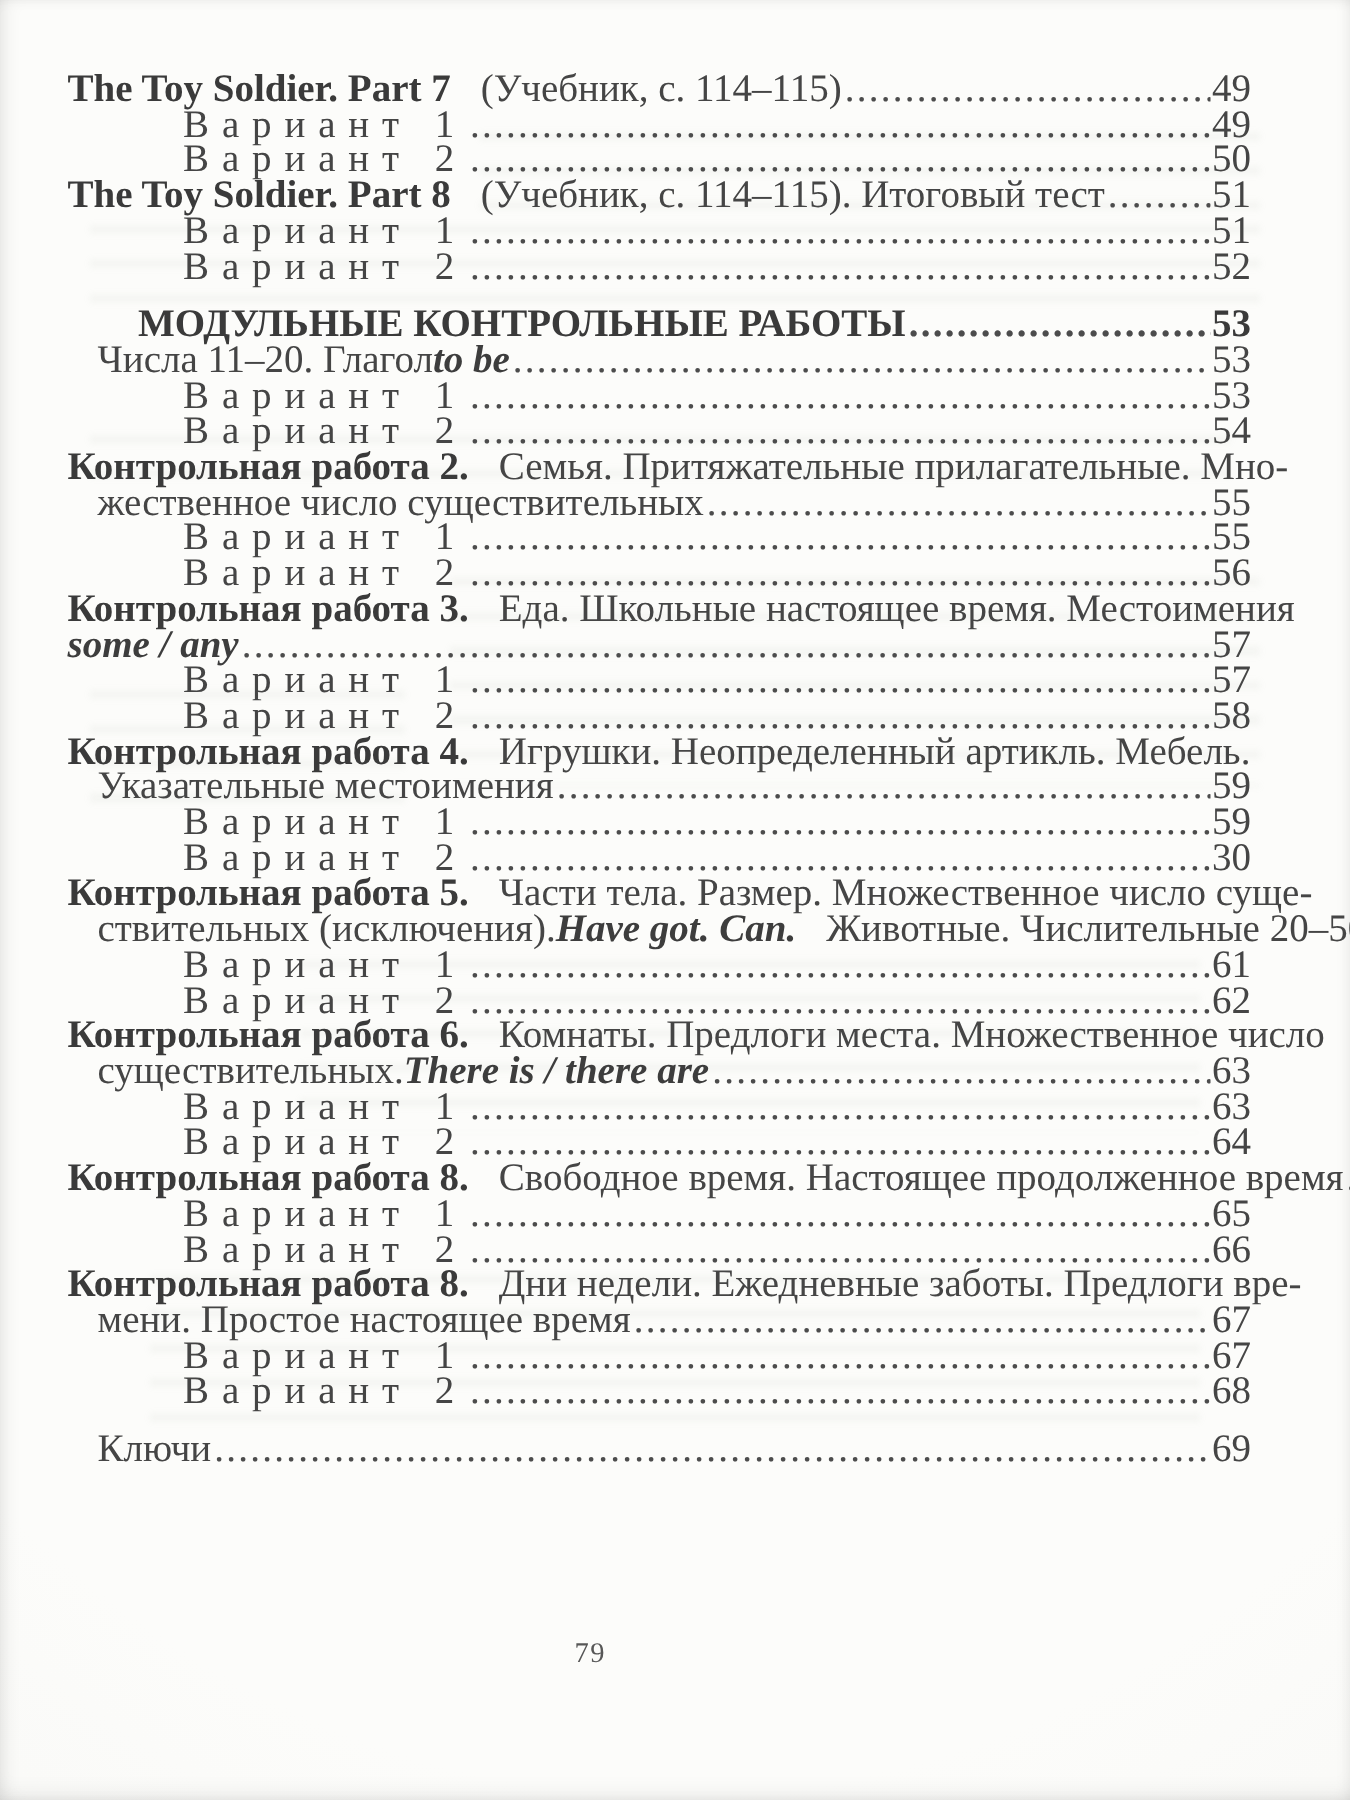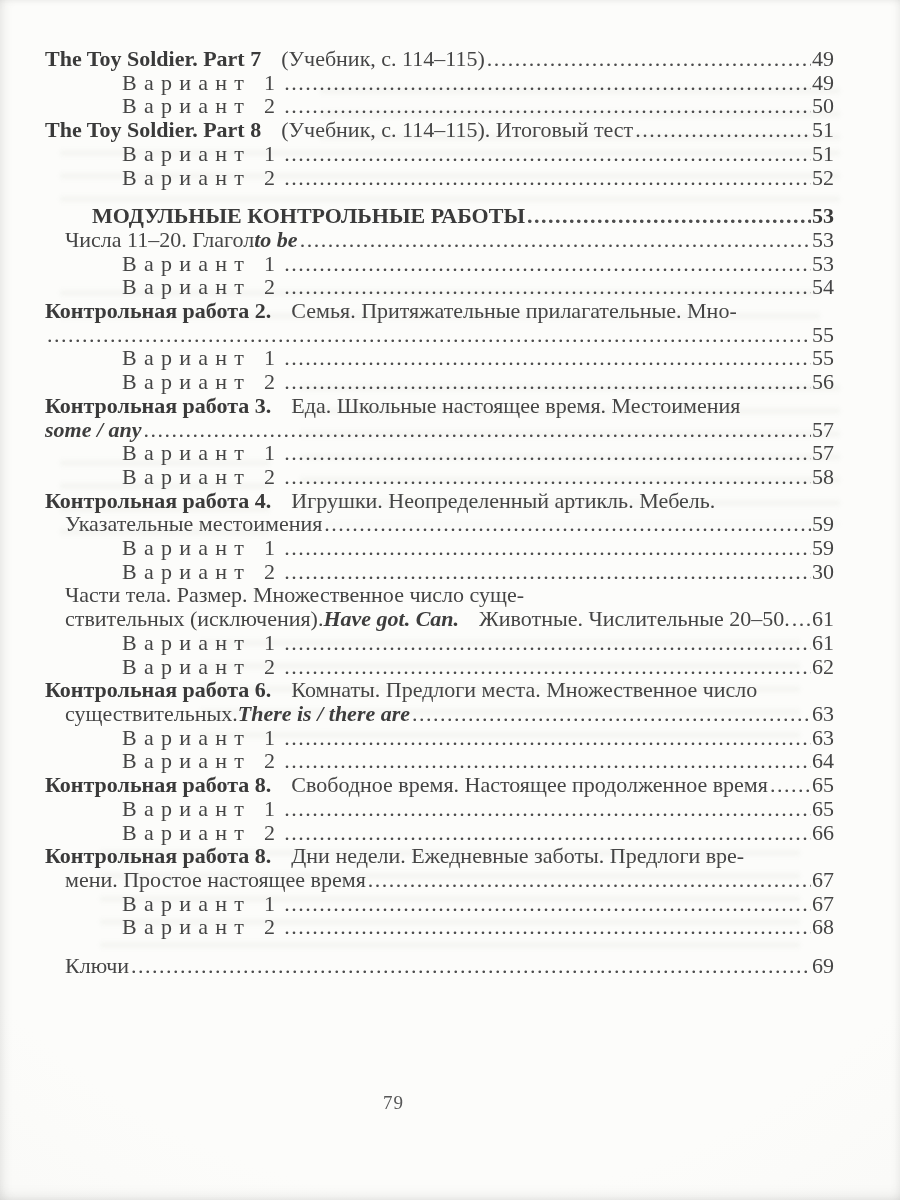--- a/index.html
+++ b/index.html
@@ -31,21 +31,21 @@
       rgba(168,178,165,0.16) 0px, rgba(168,178,165,0.16) 6px,
       rgba(0,0,0,0) 6px, rgba(0,0,0,0) 23px);
     filter: blur(2px);
     opacity: 0.55;
   }
   .toc {
     position: absolute;
     left: 45px;
     right: 66px;
     top: 47px;
-    font-size: 22px;
+    font-size: 26px;
     color: #454545;
   }
   .row {
     display: flex;
     align-items: baseline;
     line-height: 23.7px;
     white-space: nowrap;
   }
   .row.indent { padding-left: 57px; }
   .row.gap-a { margin-top: 15px; margin-left: 47px; }
@@ -143,20 +143,21 @@
       <div class="row indent">
         <span class="seg-n variant-label">Вариант 2</span>
         <span class="leader"></span>
         <span class="pg">54</span>
       </div>
       <div class="row">
         <span class="seg-b">Контрольная работа 2.</span>
         <span class="seg-n"> Семья. Притяжательные прилагательные. Мно-</span>
       </div>
       <div class="row">
+        <span class="seg-n">жественное число существительных</span>
         <span class="leader"></span>
         <span class="pg">55</span>
       </div>
       <div class="row indent">
         <span class="seg-n variant-label">Вариант 1</span>
         <span class="leader"></span>
         <span class="pg">55</span>
       </div>
       <div class="row indent">
         <span class="seg-n variant-label">Вариант 2</span>
@@ -195,20 +196,21 @@
         <span class="seg-n variant-label">Вариант 1</span>
         <span class="leader"></span>
         <span class="pg">59</span>
       </div>
       <div class="row indent">
         <span class="seg-n variant-label">Вариант 2</span>
         <span class="leader"></span>
         <span class="pg">30</span>
       </div>
       <div class="row">
+        <span class="seg-b">Контрольная работа 5.</span>
         <span class="seg-n"> Части тела. Размер. Множественное число суще-</span>
       </div>
       <div class="row">
         <span class="seg-n">ствительных (исключения). </span>
         <span class="seg-bi">Have got. Can.</span>
         <span class="seg-n"> Животные. Числительные 20–50.</span>
         <span class="leader"></span>
         <span class="pg">61</span>
       </div>
       <div class="row indent">

